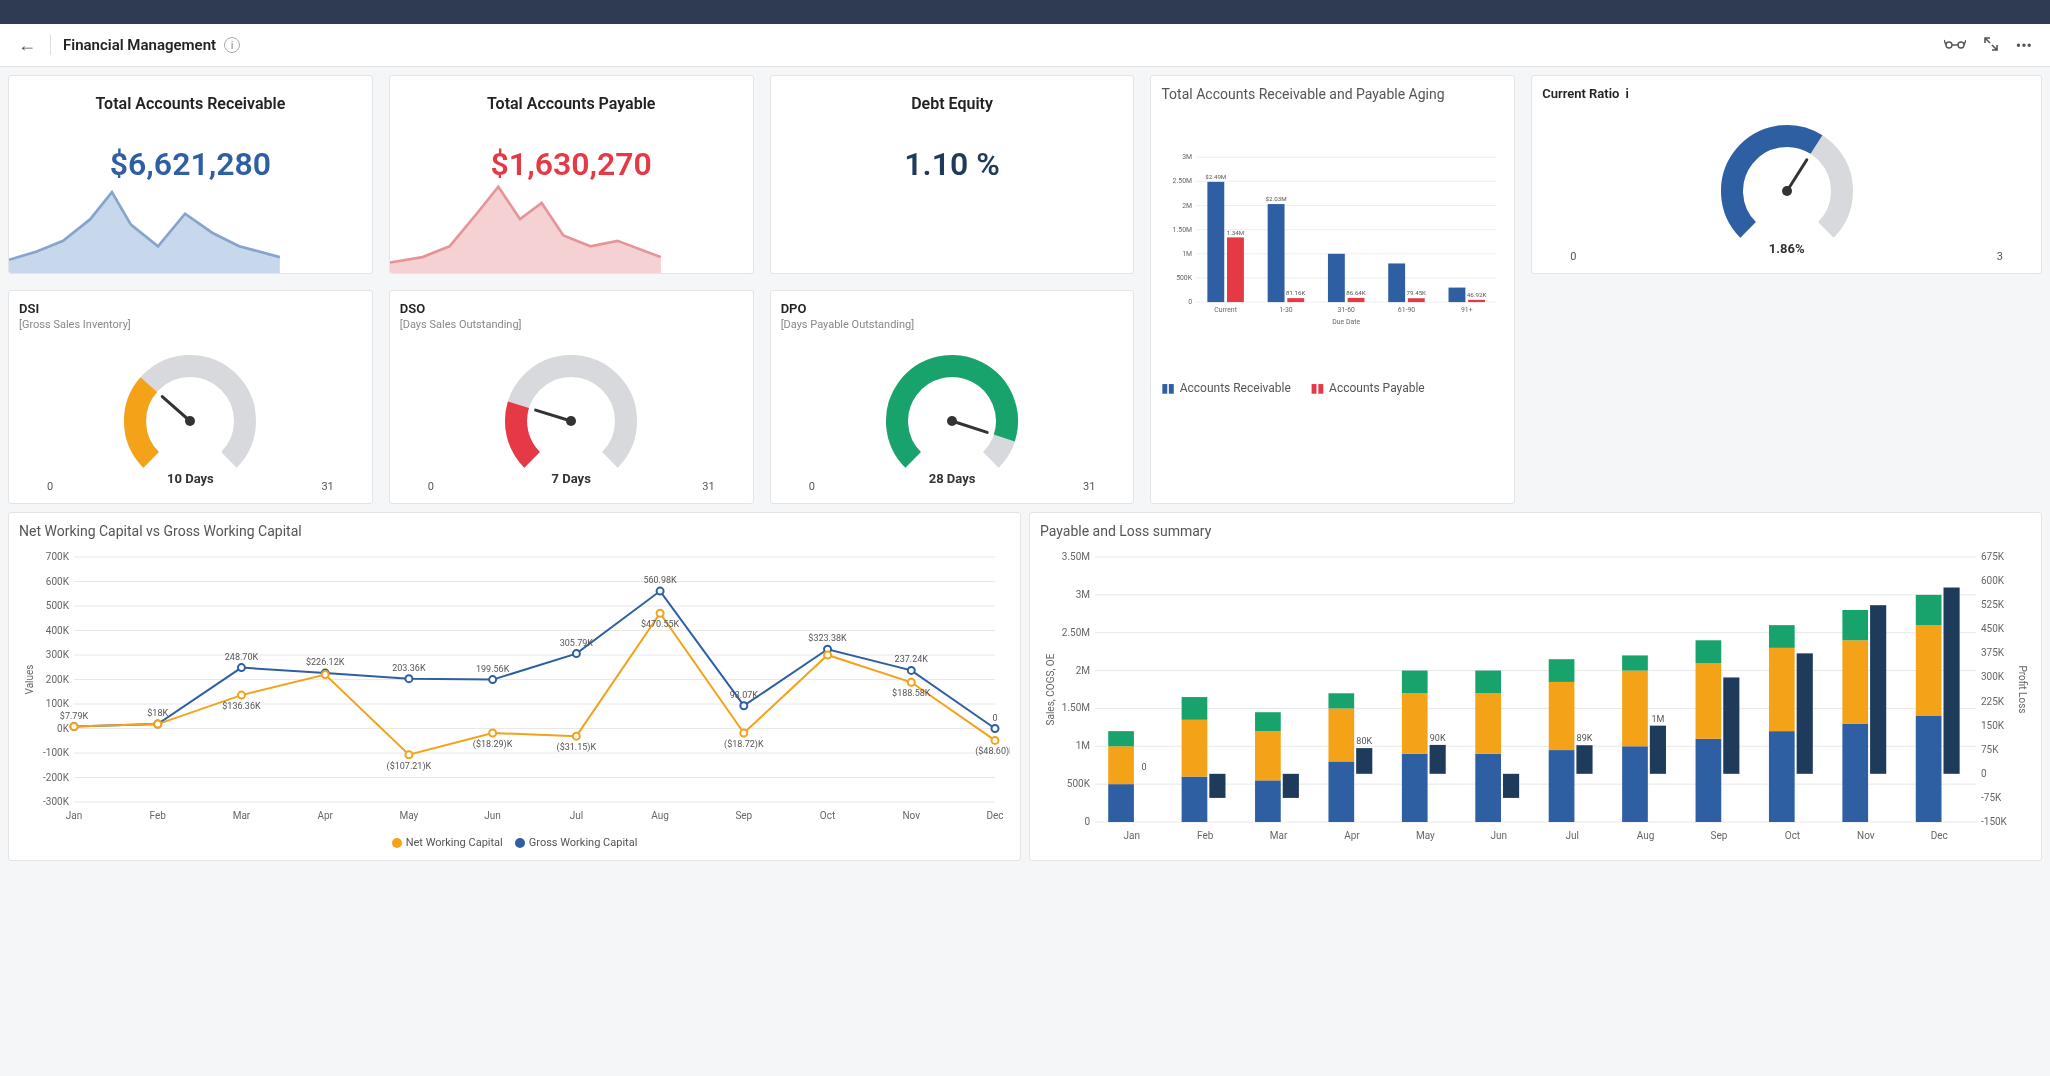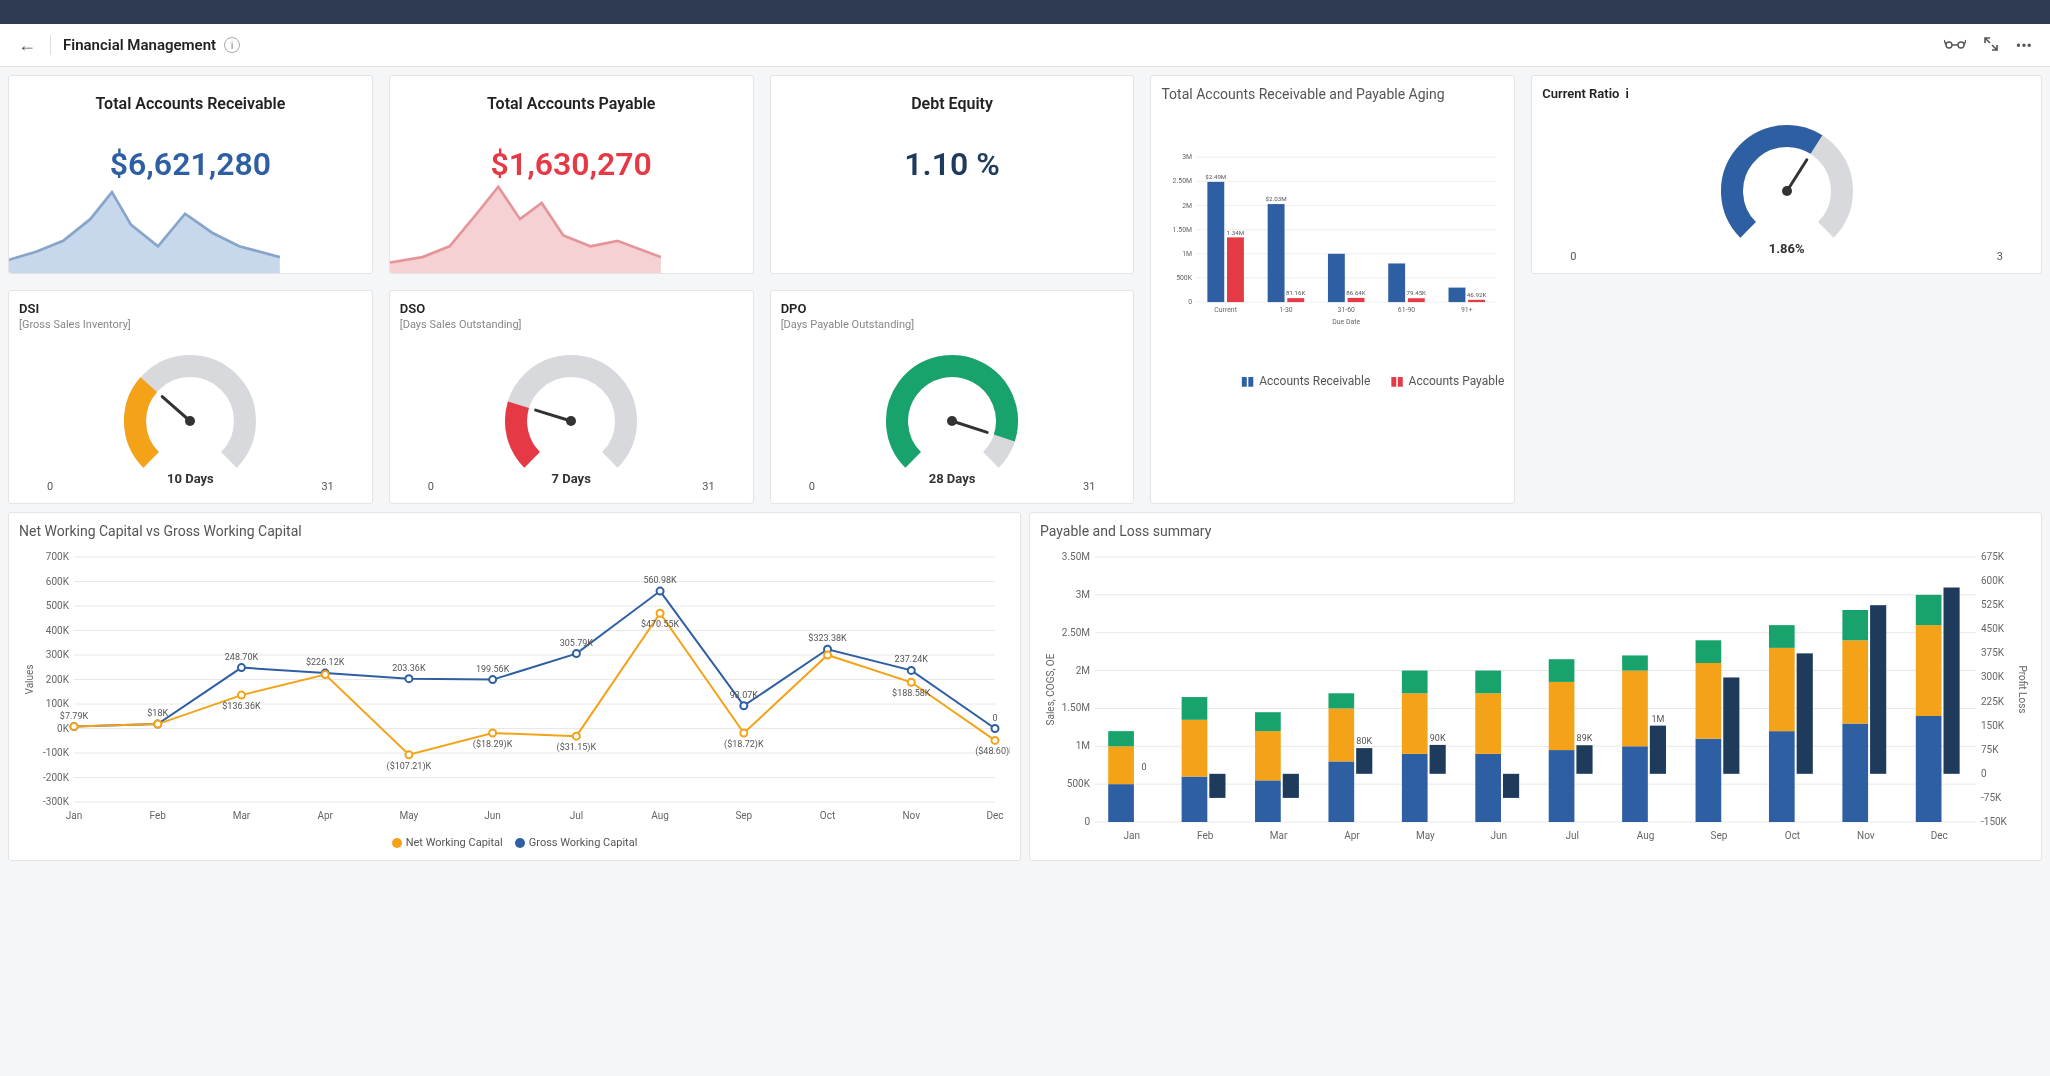--- a/index.html
+++ b/index.html
@@ -21,21 +21,21 @@
 .gauge-card { }
 .gauge-title { font-size: 13px; font-weight: 600; color: #222; display:flex; align-items:flex-start; gap:6px;}
 .gauge-sub { font-size: 11px; color: #888; margin-top: 2px; }
 .gauge-body { display:flex; justify-content:center; margin-top:10px; }
 .gauge-scale { display:flex; justify-content:space-between; font-size:11px; color:#555; padding: 0 28px; margin-top:-6px;}
 .gauge-label { text-align:center; font-size:13px; font-weight:700; color:#333; margin-top:-20px;}
 .chart-title { font-size: 14px; color: #555; margin-bottom: 8px; }
 .row2 { display:grid; grid-template-columns: 1fr 1fr; gap:8px; padding: 0 8px 8px 8px; }
 .legend { display:flex; justify-content:center; gap:12px; font-size:11px; color:#555; margin-top:6px;}
 .legend .sw { display:inline-block; width:10px; height:10px; margin-right:4px; vertical-align:middle;}
-.aging-legend { display:flex; justify-content:flex-end; gap:20px; font-size:12px; color:#555; margin-top:1px;}
+.aging-legend { display:flex; justify-content:flex-start; gap:20px; font-size:12px; color:#555; margin-top:8px;}
 .aging-legend .icon { display:inline-block; margin-right:5px; font-weight:bold;}
 svg text { font-family: inherit; }
 .grid-line { stroke: #e8e8e8; stroke-width: 1; }
 .data-label { font-size: 9px; fill: #555; }
 </style>
 </head>
 <body>
 
 <div class="topbar"></div>
 

